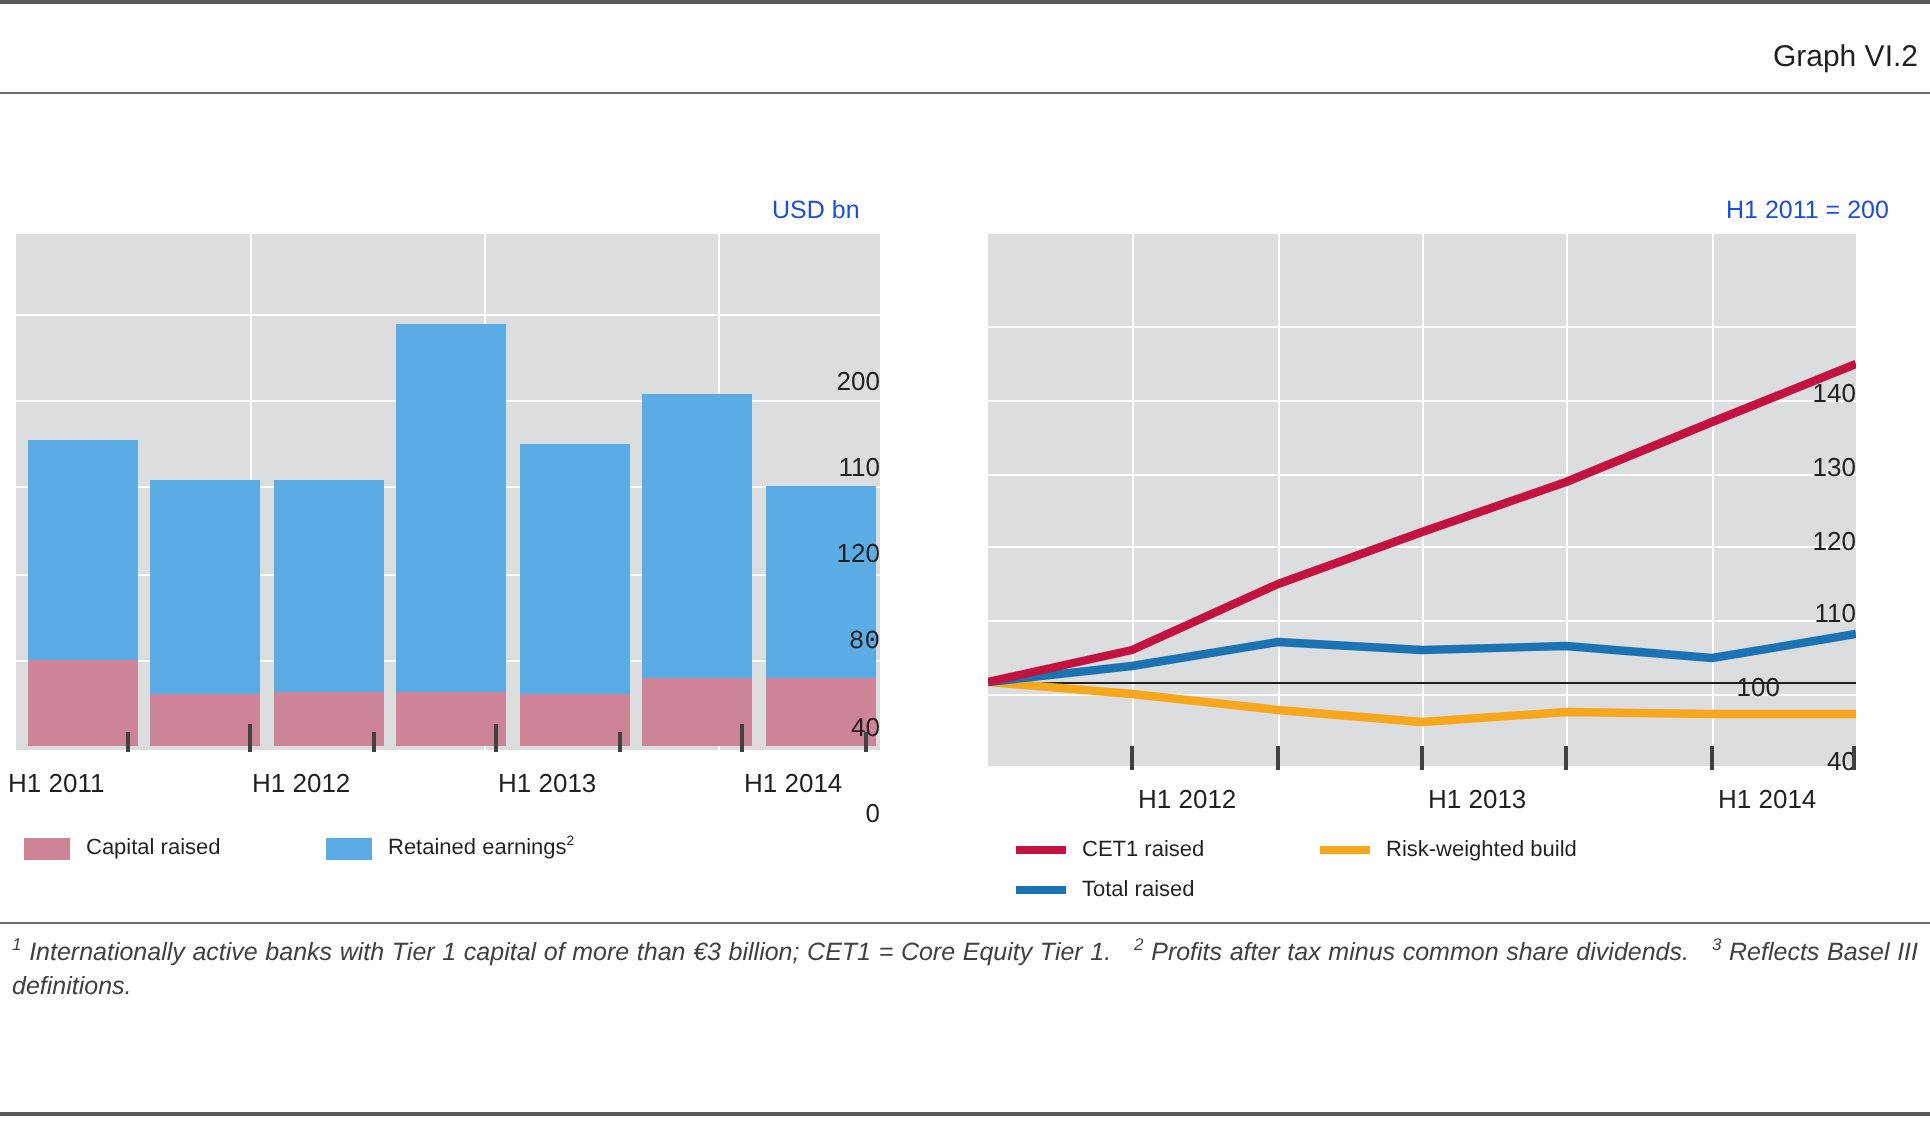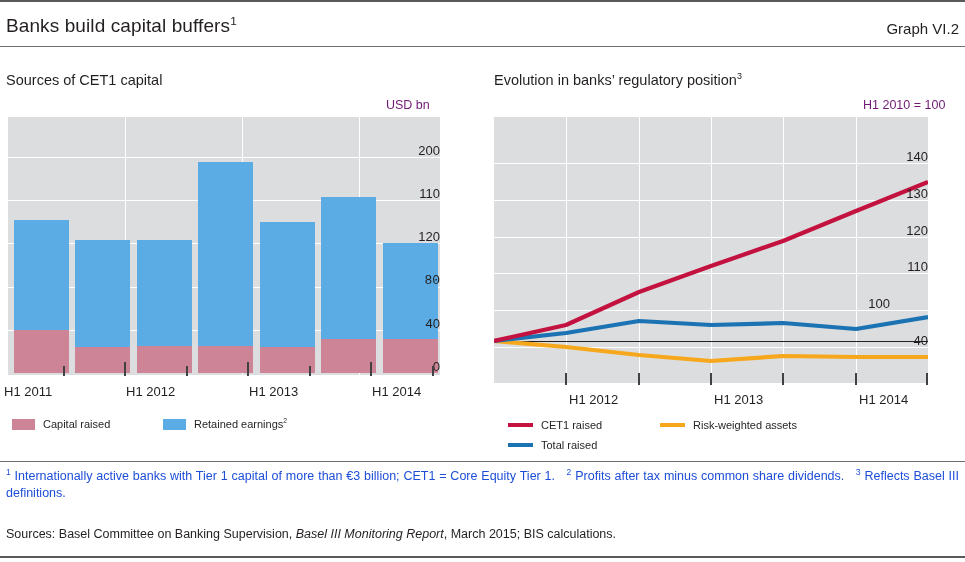--- a/index.html
+++ b/index.html
@@ -7,55 +7,53 @@
   .page{position:relative;width:965px;height:562px;}
 
   .rule{position:absolute;background:#6d6e71;height:1px;left:0;width:965px;}
   .rule.thick{height:2px;background:#58595b;}
 
   .graph-title{position:absolute;left:6px;top:15px;font-size:19px;color:#231f20;letter-spacing:.1px;}
   .graph-num{position:absolute;right:6px;top:20px;font-size:15px;color:#231f20;}
   .sup{font-size:.62em;vertical-align:super;line-height:0;}
 
   .panel-title{position:absolute;font-size:14.5px;color:#231f20;}
-  .unit{position:absolute;font-size:12.5px;color:#701a75;}
+  .unit{position:absolute;font-size:12.5px;color:#1d4ed8;}
 
   .plot{position:absolute;background:#dcdddf;}
   .gl{position:absolute;height:1px;background:#ffffff;left:0;right:0;}
   .vl{position:absolute;width:1px;background:#ffffff;top:0;bottom:0;}
   .zeroline{position:absolute;height:1px;background:#231f20;left:0;right:0;}
 
-  .ytick{position:absolute;font-size:13px;color:#231f20;text-align:right;}
+  .ytick{position:absolute;font-size:13px;color:#231f20;text-align:right;margin-top:40px;}
   .xtickmark{position:absolute;width:2px;background:#414042;}
   .xlabel{position:absolute;font-size:13px;color:#231f20;}
 
   .bar{position:absolute;}
 
   .legend{position:absolute;font-size:11px;color:#231f20;}
   .lg-item{position:absolute;display:flex;align-items:center;}
   .sw-box{width:23px;height:11px;margin-right:8px;display:inline-block;}
   .sw-line{width:25px;height:4px;margin-right:8px;display:inline-block;}
 
-  .foot{position:absolute;font-size:12.5px;line-height:17px;color:#1d4ed8;}
+  .foot{position:absolute;font-size:12.5px;line-height:17px;color:#404040;font-style:italic;}
   .foot .fn{font-size:8.5px;vertical-align:super;line-height:0;}
   .src{position:absolute;font-size:12.5px;color:#231f20;}
   .src i{font-style:italic;}
 </style>
 </head>
 <body>
 
 <div class="page">
 
   <div class="rule thick" style="top:0;"></div>
   <div class="rule" style="top:46px;"></div>
 
-  <div class="graph-title"><span>Banks build capital buffers</span><span class="sup">1</span></div>
   <div class="graph-num">Graph VI.2</div>
 
-  <div class="panel-title" style="left:6px;top:72px;">Sources of CET1 capital</div>
   <div class="unit" style="left:386px;top:98px;">USD bn</div>
 
   <div class="plot" style="left:8px;top:117px;width:432px;height:258px;">
 
     <div class="gl" style="top:40px;"></div>
     <div class="gl" style="top:83px;"></div>
     <div class="gl" style="top:126px;"></div>
     <div class="gl" style="top:170px;"></div>
     <div class="gl" style="top:213px;"></div>
 
@@ -107,22 +105,21 @@
 
   <div class="lg-item" style="left:12px;top:418px;">
     <span class="sw-box" style="background:#cd8496;"></span>
     <span class="legend" style="position:static;">Capital raised</span>
   </div>
   <div class="lg-item" style="left:163px;top:418px;">
     <span class="sw-box" style="background:#5bace4;"></span>
     <span class="legend" style="position:static;"><span>Retained earnings</span><span class="sup">2</span></span>
   </div>
 
-  <div class="panel-title" style="left:494px;top:72px;"><span>Evolution in banks’ regulatory position</span><span class="sup">3</span></div>
-  <div class="unit" style="left:863px;top:98px;">H1 2010 = 100</div>
+  <div class="unit" style="left:863px;top:98px;">H1 2011 = 200</div>
 
   <div class="plot" style="left:494px;top:117px;width:434px;height:266px;">
     <div class="gl" style="top:46px;"></div>
     <div class="gl" style="top:83px;"></div>
     <div class="gl" style="top:120px;"></div>
     <div class="gl" style="top:156px;"></div>
     <div class="gl" style="top:193px;"></div>
     <div class="gl" style="top:230px;"></div>
 
     <div class="vl" style="left:72px;"></div>
@@ -158,37 +155,34 @@
   <div class="xlabel" style="left:569px;top:392px;">H1 2012</div>
   <div class="xlabel" style="left:714px;top:392px;">H1 2013</div>
   <div class="xlabel" style="left:859px;top:392px;">H1 2014</div>
 
   <div class="lg-item" style="left:508px;top:419px;">
     <span class="sw-line" style="background:#c3123f;"></span>
     <span class="legend" style="position:static;">CET1 raised</span>
   </div>
   <div class="lg-item" style="left:660px;top:419px;">
     <span class="sw-line" style="background:#f6a71c;"></span>
-    <span class="legend" style="position:static;">Risk-weighted assets</span>
+    <span class="legend" style="position:static;">Risk-weighted build</span>
   </div>
   <div class="lg-item" style="left:508px;top:439px;">
     <span class="sw-line" style="background:#1b73b3;"></span>
     <span class="legend" style="position:static;">Total raised</span>
   </div>
 
   <div class="rule" style="top:461px;"></div>
 
   <div class="foot" style="left:6px;top:468px;width:953px;text-align:justify;">
     <span class="fn">1</span>
     <span>Internationally active banks with Tier 1 capital of more than €3 billion; CET1 = Core Equity Tier 1.</span>
     &nbsp;&nbsp;<span class="fn">2</span>
     <span>Profits after tax minus common share dividends.</span>
     &nbsp;&nbsp;<span class="fn">3</span>
     <span>Reflects Basel III definitions.</span>
   </div>
 
-  <div class="src" style="left:6px;top:527px;">
-    <span>Sources: Basel Committee on Banking Supervision, </span><i>Basel III Monitoring Report</i><span>, March 2015; BIS calculations.</span>
-  </div>
 
   <div class="rule thick" style="top:556px;"></div>
 
 </div>
 
 </body></html>

